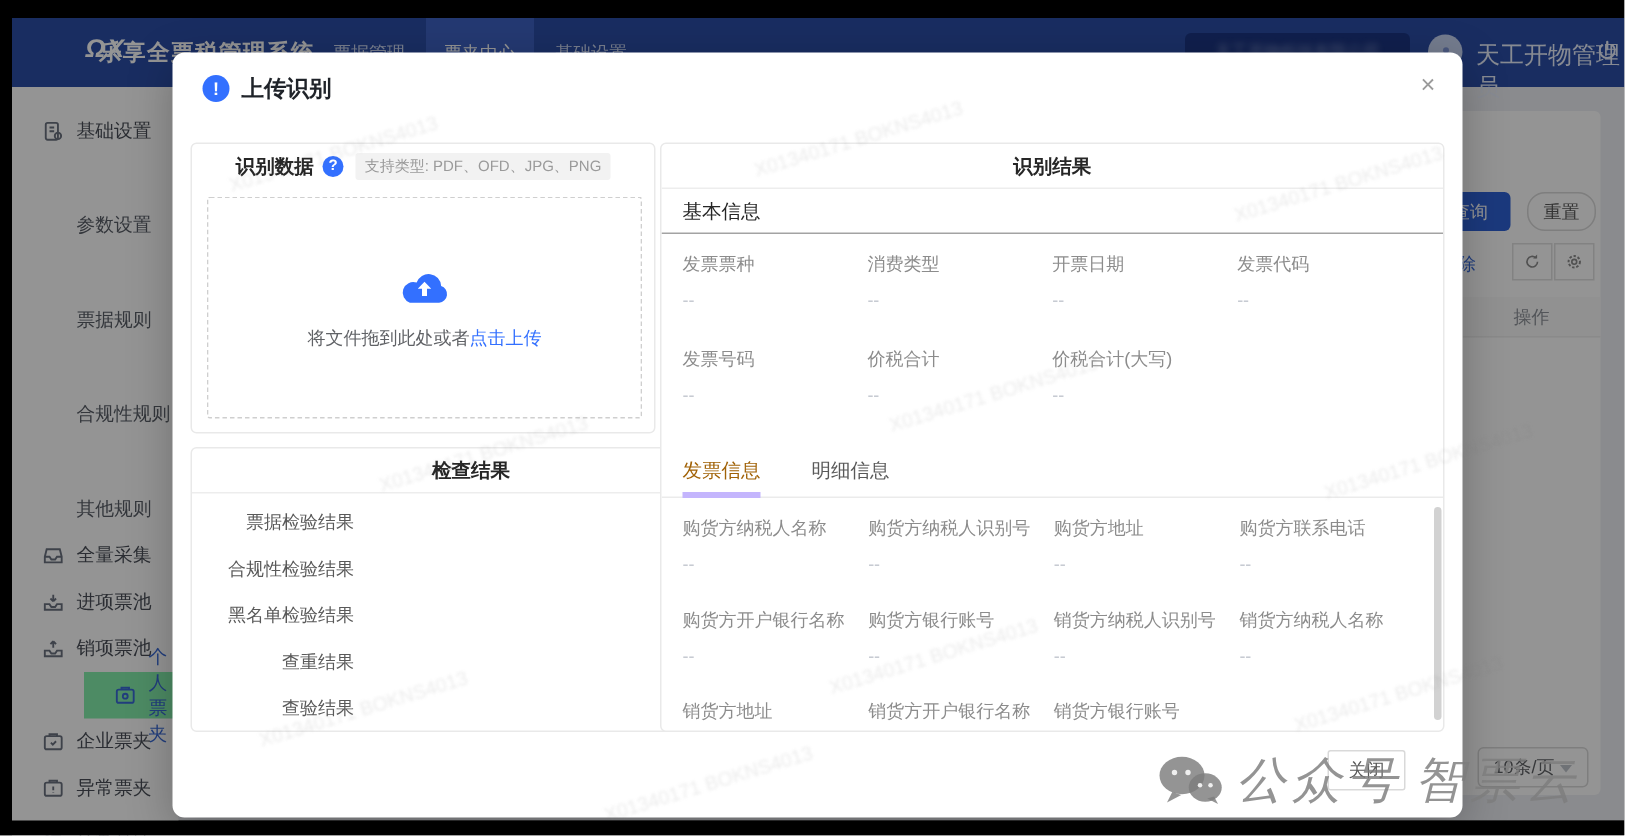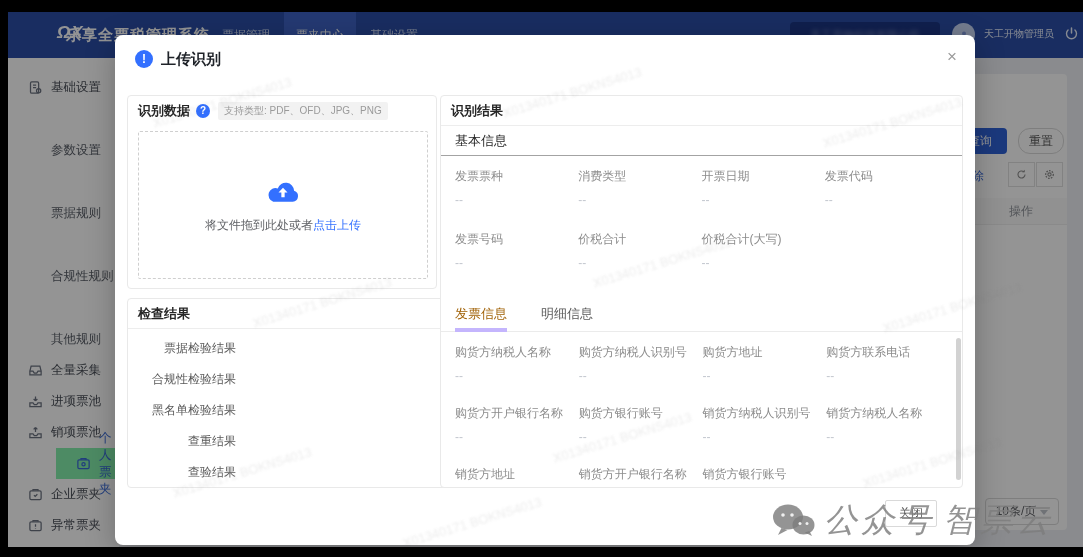--- a/index.html
+++ b/index.html
@@ -13,21 +13,21 @@
   #navbar { left:8px; top:12px; width:1075px; height:46px; background:#2b4fa8; }
   .logo-mark { left:22px; top:11px; color:#fff; font-size:17px; font-weight:800; font-style:italic; letter-spacing:1px;margin-left:27px; }
   .app-title { left:58px; top:14px; color:#fff; font-size:15px; font-weight:700; letter-spacing:1px; }
   .nav-tab { top:0; height:46px; line-height:46px; text-align:center; color:#cfd9f3; font-size:12px; }
   .nav-tab.active { background:#3e63c4; color:#fff; }
   .company-box { left:782px; top:10px; width:150px; height:26px; background:#1c3685; border-radius:4px;
     color:#b9c7ec; font-size:11px; line-height:26px; text-align:center; overflow:hidden; }
   .company-box span { filter:blur(2px); opacity:.6; }
   .avatar { left:944px; top:11px; width:23px; height:23px; border-radius:50%; background:#c9d6f5;
     display:flex; align-items:center; justify-content:center; }
-  .username { left:976px; top:15px; color:#e9eefb; font-size:10px; }
+  .username { left:976px; top:15px; color:#e9eefb; font-size:16px; }
   .power { left:1056px; top:14px; }
 
   #sidebar { left:8px; top:58px; width:111px; height:489px; background:#ffffff; padding-top:14px; }
   .side-item { height:31px; display:flex; align-items:center; font-size:12.5px; color:#4a4f58; cursor:pointer; }
   .side-item .ic { width:15px; margin:0 8px 0 20px; display:flex; }
   .side-item.child { padding-left:43px; color:#5a5f68;margin-top:32px; }
   .side-item.active { background:#86efac; color:#3a6bd8;margin-left:48px; }
   .side-item.active svg * { stroke:#3a6bd8; }
 
   #content-panel { left:120px; top:74px; width:947px; height:456px; background:#fff; border-radius:4px; }
@@ -49,21 +49,21 @@
 
   
   #modal { left:115px; top:35px; width:860px; height:510px; background:#fff; border-radius:8px;
     box-shadow:0 8px 30px rgba(0,0,0,.25); z-index:30; }
   .m-title-ic { left:20px; top:15px; width:18px; height:18px; border-radius:50%; background:#3370ff;
     color:#fff; font-size:12px; font-weight:700; text-align:center; line-height:18px; }
   .m-title { left:46px; top:15px; font-size:15px; font-weight:700; color:#1f2329; }
   .m-close { right:18px; top:12px; font-size:17px; color:#9b9b9b; cursor:pointer; }
 
   .card { border:1px solid #e9e9e9; border-radius:4px; background:#fff; }
-  .card-h { display:flex; align-items:center; height:30px; padding:0 10px; font-size:13px; font-weight:700; color:#262626; }
+  .card-h { display:flex; align-items:center; height:30px; padding:0 10px; font-size:13px; font-weight:700; color:#262626;justify-content:center; }
   .hb { border-bottom:1px solid #ededed; }
 
   #box-upload { left:12px; top:60px; width:310px; height:194px; }
   .help-ic { width:14px; height:14px; border-radius:50%; background:#3370ff; color:#fff; font-size:10px;
     font-weight:700; text-align:center; line-height:14px; margin-left:6px; }
   .pill { margin-left:8px; background:#f2f2f2; border-radius:2px; padding:2px 6px;
     font-size:10px; font-weight:400; color:#9a9a9a; white-space:nowrap; }
   .dashed { left:10px; top:35px; width:290px; height:148px; border:1.5px dashed #cfcfcf; border-radius:2px;
     display:flex; flex-direction:column; align-items:center; justify-content:center; cursor:pointer; }
   .up-hint { margin-top:10px; font-size:12px; color:#606266; }

